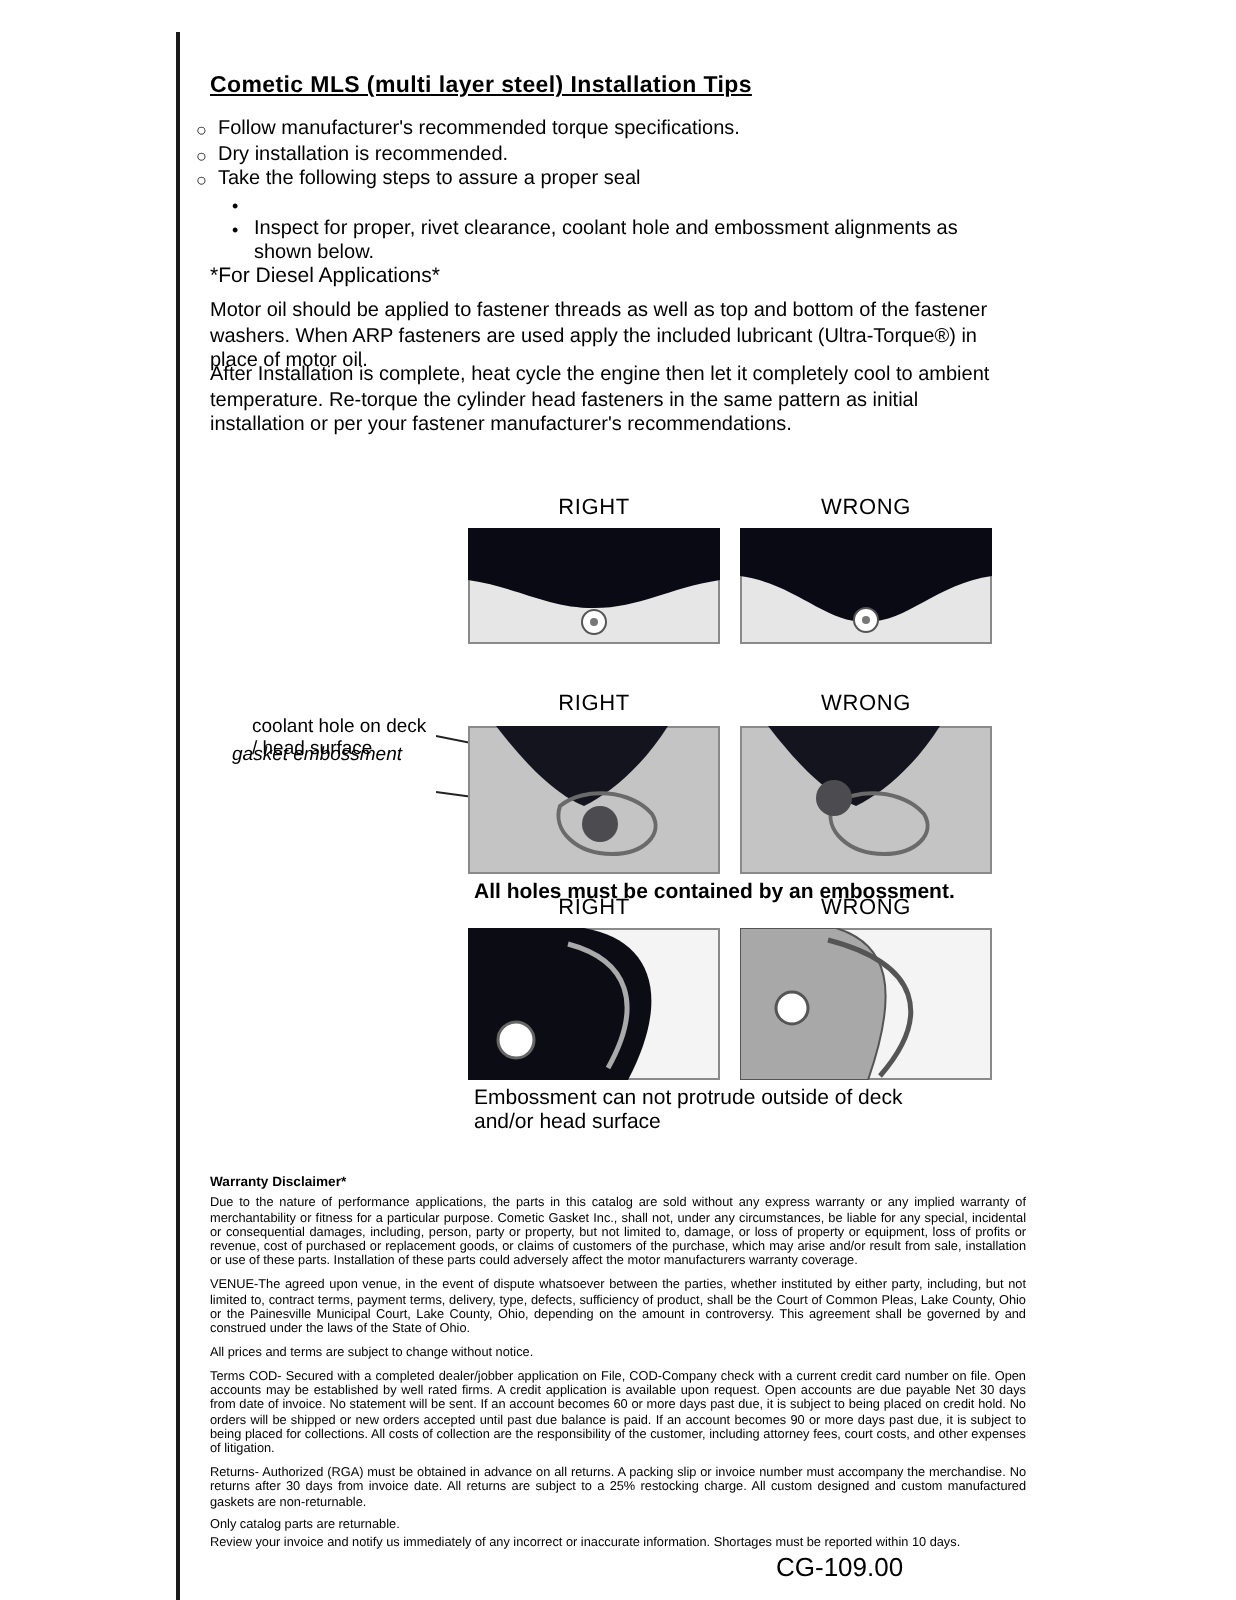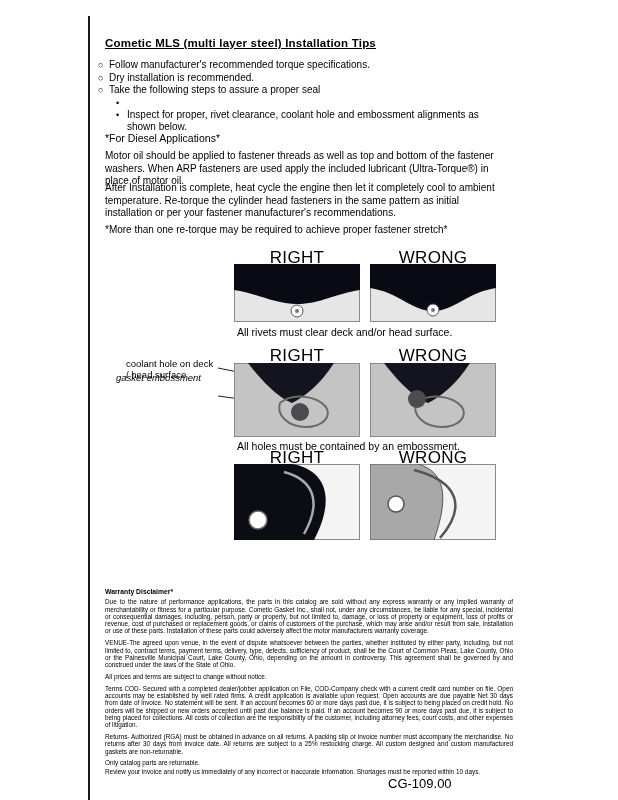--- a/index.html
+++ b/index.html
@@ -21,21 +21,21 @@
   }
 
   .tips { position:absolute; left:98px; top:43px; width:412px; font-size:10px; line-height:12px; }
   .tip-row { display:flex; margin-bottom:0.5px; }
   .marker { width:11px; flex:0 0 11px; font-size:9px; }
   .sub-group { margin-left:18px; }
 
   .section-head { position:absolute; left:105px; font-size:10.5px; font-weight:normal; }
   .para { position:absolute; left:105px; width:402px; font-size:10px; line-height:12.5px; }
 
-  .diag-hdr { position:absolute; width:126px; text-align:center; font-size:17px; letter-spacing:0.3px; }
+  .diag-hdr { position:absolute; width:126px; text-align:center; font-size:11px; letter-spacing:0.3px; }
   .diag-img { position:absolute; }
   .diag-img svg { display:block; }
   .caption { position:absolute; font-size:10.5px; line-height:12px; }
 
   .ptr-label { position:absolute; font-size:9.5px; line-height:11px; text-align:left; }
 
   .smallprint { position:absolute; left:105px; top:572px; width:408px; font-size:6.4px; line-height:7.3px; text-align:justify; }
   .smallprint .sp-head { font-weight:bold; font-size:6.8px; margin-bottom:3px; }
   .smallprint p { margin-bottom:4.5px; }
 
@@ -70,42 +70,40 @@
       <div class="tip-row">
         <span class="marker">•</span>
         <span>Inspect for proper, rivet clearance, coolant hole and embossment alignments as shown below.</span>
       </div>
     </div>
   </div>
 
   <div class="section-head" style="top:116px;">*For Diesel Applications*</div>
   <div class="para" style="top:166px;">After Installation is complete, heat cycle the engine then let it completely cool to ambient temperature. Re-torque the cylinder head fasteners in the same pattern as initial installation or per your fastener manufacturer's recommendations.</div>
   <div class="para" style="top:134px;">Motor oil should be applied to fastener threads as well as top and bottom of the fastener washers. When ARP fasteners are used apply the included lubricant (Ultra-Torque®) in place of motor oil.</div>
-  <div class="para" style="top:208px; width:420px;">*More than one re-torque may be required to achieve proper fastener stretch*</div>
 
   <div class="diag-hdr" style="left:234px; top:232px;">RIGHT</div>
   <div class="diag-hdr" style="left:370px; top:232px;">WRONG</div>
 
   <div class="diag-img" style="left:234px; top:248px;">
     <svg width="126" height="58" viewBox="0 0 126 58">
       <rect x="0.5" y="0.5" width="125" height="57" fill="#e6e6e6" stroke="#8a8a8a"></rect>
       <path d="M0,0 H126 V26 C100,30 86,40 63,40 C40,40 26,30 0,26 Z" fill="#0a0a14"></path>
       <circle cx="63" cy="47" r="6" fill="#ffffff" stroke="#555"></circle>
       <circle cx="63" cy="47" r="2" fill="#777"></circle>
     </svg>
   </div>
   <div class="diag-img" style="left:370px; top:248px;">
     <svg width="126" height="58" viewBox="0 0 126 58">
       <rect x="0.5" y="0.5" width="125" height="57" fill="#e6e6e6" stroke="#8a8a8a"></rect>
       <path d="M0,0 H126 V24 C98,28 84,47 63,47 C42,47 28,28 0,24 Z" fill="#0a0a14"></path>
       <circle cx="63" cy="46" r="6" fill="#ffffff" stroke="#555"></circle>
       <circle cx="63" cy="46" r="2" fill="#777"></circle>
     </svg>
   </div>
-  <div class="caption" style="left:237px; top:310px;">All rivets must clear deck and/or head surface.</div>
 
   <div class="diag-hdr" style="left:234px; top:330px;">RIGHT</div>
   <div class="diag-hdr" style="left:370px; top:330px;">WRONG</div>
 
   <div class="ptr-label" style="left:126px; top:342px; width:90px;">coolant hole on deck / head surface</div>
   <div class="ptr-label" style="left:116px; top:356px; width:100px;font-style:italic;">gasket embossment</div>
 
   <svg class="abs" style="left:218px; top:346px;" width="60" height="44">
     <line x1="0" y1="6" x2="50" y2="16" stroke="#222" stroke-width="1"></line>
     <line x1="0" y1="34" x2="44" y2="40" stroke="#222" stroke-width="1"></line>
@@ -120,41 +118,42 @@
     </svg>
   </div>
   <div class="diag-img" style="left:370px; top:347px;">
     <svg width="126" height="74" viewBox="0 0 126 74">
       <rect x="0.5" y="0.5" width="125" height="73" fill="#c4c4c4" stroke="#8a8a8a"></rect>
       <path d="M14,0 C34,26 48,36 58,40 C70,34 86,22 100,0 Z" fill="#14141e"></path>
       <path d="M46,40 C58,30 82,32 92,44 C98,54 88,64 72,64 C54,64 42,52 46,40 Z" fill="none" stroke="#6a6a6a" stroke-width="2"></path>
       <circle cx="47" cy="36" r="9" fill="#4c4c50"></circle>
     </svg>
   </div>
-  <div class="caption" style="left:237px; top:424px;">All holes must be contained by an embossment.</div>
+  <div class="caption" style="left:237px; top:424px;font-weight:bold;">All holes must be contained by an embossment.</div>
 
   <div class="diag-hdr" style="left:234px; top:432px;">RIGHT</div>
   <div class="diag-hdr" style="left:370px; top:432px;">WRONG</div>
 
   <div class="diag-img" style="left:234px; top:448px;">
     <svg width="126" height="76" viewBox="0 0 126 76">
       <rect x="0.5" y="0.5" width="125" height="75" fill="#f4f4f4" stroke="#8a8a8a"></rect>
       <path d="M0,0 H58 C92,6 102,34 80,76 H0 Z" fill="#0c0c14"></path>
       <path d="M50,8 C80,16 88,38 70,70" fill="none" stroke="#aaaaaa" stroke-width="2.5"></path>
       <circle cx="24" cy="56" r="9" fill="#ffffff" stroke="#666" stroke-width="1.5"></circle>
     </svg>
   </div>
   <div class="diag-img" style="left:370px; top:448px;">
     <svg width="126" height="76" viewBox="0 0 126 76">
       <rect x="0.5" y="0.5" width="125" height="75" fill="#f4f4f4" stroke="#8a8a8a"></rect>
       <path d="M0,0 H48 C74,8 80,30 64,76 H0 Z" fill="#a8a8a8" stroke="#555"></path>
       <path d="M44,6 C90,18 96,44 70,74" fill="none" stroke="#555" stroke-width="2.5"></path>
       <circle cx="26" cy="40" r="8" fill="#ffffff" stroke="#555" stroke-width="1.5"></circle>
     </svg>
   </div>
+  <div class="caption" style="left:237px; top:527px; width:240px;">Embossment can not protrude outside of deck and/or head surface</div>
 
   <div class="smallprint">
     <div class="sp-head">Warranty Disclaimer*</div>
     <p>Due to the nature of performance applications, the parts in this catalog are sold without any express warranty or any implied warranty of merchantability or fitness for a particular purpose.  Cometic Gasket Inc., shall not, under any circumstances, be liable for any special, incidental or consequential damages, including, person, party or property, but not limited to, damage, or loss of property or equipment, loss of profits or revenue, cost of purchased or replacement goods, or claims of customers of the purchase, which may arise and/or result from sale, installation or use of these parts.  Installation of these parts could adversely affect the motor manufacturers warranty coverage.</p>
     <p>VENUE-The agreed upon venue, in the event of dispute whatsoever between the parties, whether instituted by either party, including, but not limited to, contract terms, payment terms, delivery, type, defects, sufficiency of product, shall be the Court of Common Pleas, Lake County, Ohio or the Painesville Municipal Court, Lake County, Ohio, depending on the amount in controversy. This agreement shall be governed by and construed under the laws of the State of Ohio.</p>
     <p>All prices and terms are subject to change without notice.</p>
     <p>Terms COD- Secured with a completed dealer/jobber application on File, COD-Company check with a current credit card number on file.  Open accounts may be established by well rated firms.  A credit application is available upon request.  Open accounts are due payable Net 30 days from date of invoice.  No statement will be sent.  If an account becomes 60 or more days past due, it is subject to being placed on credit hold.  No orders will be shipped or new orders accepted until past due balance is paid.  If an account becomes 90 or more days past due, it is subject to being placed for collections.  All costs of collection are the responsibility of the customer, including attorney fees, court costs, and other expenses of litigation.</p>
     <p>Returns- Authorized (RGA) must be obtained in advance on all returns.  A packing slip or invoice number must accompany the merchandise.  No returns after 30 days from invoice date.  All returns are subject to a 25% restocking charge.  All custom designed and custom manufactured gaskets are non-returnable.</p>
     <p style="margin-bottom:1px;">Only catalog parts are returnable.</p>
     <p>Review your invoice and notify us immediately of any incorrect or inaccurate information.  Shortages must be reported within 10 days.</p>

